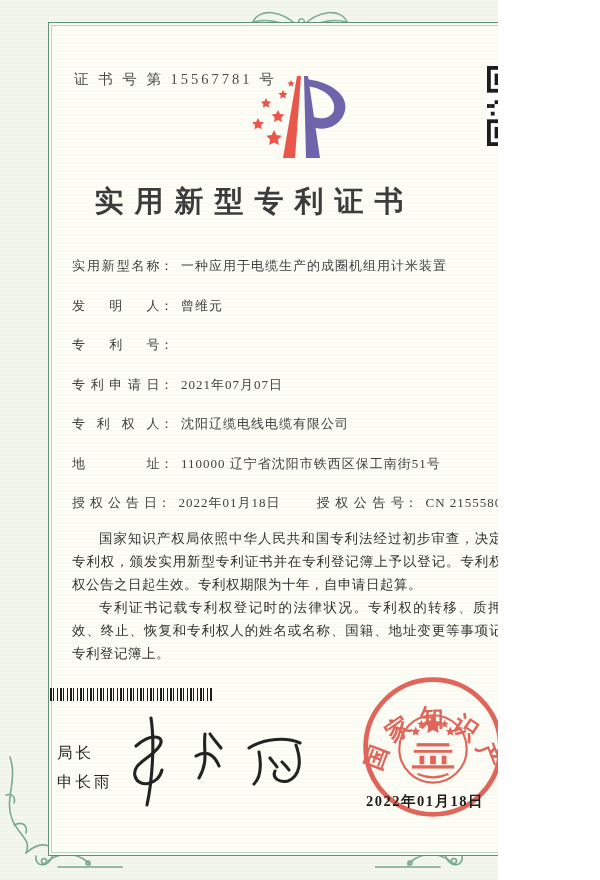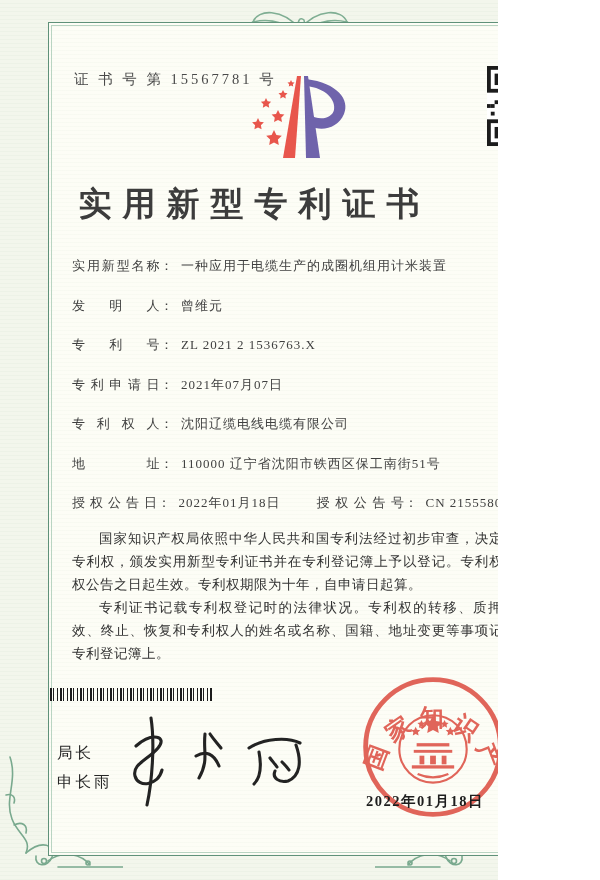--- a/index.html
+++ b/index.html
@@ -15,21 +15,21 @@
     background-image:repeating-linear-gradient(0deg, rgba(170,200,170,.06) 0 1px, transparent 1px 4px);
   }
   .frame-inner { position:absolute; inset:2px; border:1px solid #b9d4c2; }
 
   .cert-no { position:absolute; left:74px; top:70px; font-size:14.5px; letter-spacing:3px; color:#4a4a4a; }
 
   .logo { position:absolute; left:238px; top:66px; width:126px; height:102px; }
   .qr { position:absolute; left:487px; top:66px; width:80px; height:80px; background:#fff; }
 
   .title { position:absolute; left:0; top:182px; width:100%; text-align:center;
-    font-size:33px; font-weight:bold; color:#3c3c3c; letter-spacing:11px; text-indent:11px; }
+    font-size:29px; font-weight:bold; color:#3c3c3c; letter-spacing:11px; text-indent:11px; }
 
   .fields { position:absolute; left:72px; top:257px; width:460px; font-size:13px; color:#3f3f3f; }
   .frow { display:flex; line-height:18px; margin-bottom:21.5px; white-space:nowrap; }
   .flabel { display:inline-block; width:88px; text-align:justify; text-align-last:justify; letter-spacing:.5px; }
   .colon { margin-right:8px; }
   .fvalue { letter-spacing:1px; }
   .grant-row { display:flex; }
   .grant-right { margin-left:36px; display:flex;align-items:center; }
 
   .body-text { position:absolute; left:72px; top:527px; width:460px; font-size:13.5px;
@@ -258,21 +258,20 @@
       <span class="fvalue">一种应用于电缆生产的成圈机组用计米装置</span>
     </div>
     <div class="frow">
       <span class="flabel">发明人</span>
         <span class="colon">：</span>
       <span class="fvalue">曾维元</span>
     </div>
     <div class="frow">
       <span class="flabel">专利号</span>
         <span class="colon">：</span>
-      <span class="fvalue">ZL 2021 2 1536763.X</span>
     </div>
     <div class="frow">
       <span class="flabel">专利申请日</span>
         <span class="colon">：</span>
       <span class="fvalue">2021年07月07日</span>
     </div>
     <div class="frow">
       <span class="flabel">专利权人</span>
         <span class="colon">：</span>
       <span class="fvalue">沈阳辽缆电线电缆有限公司</span>

